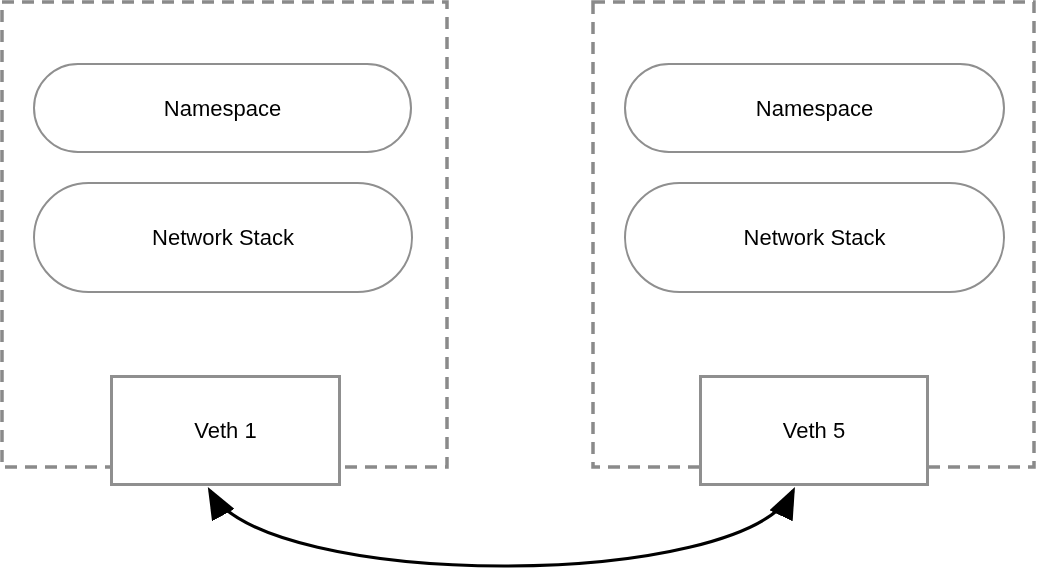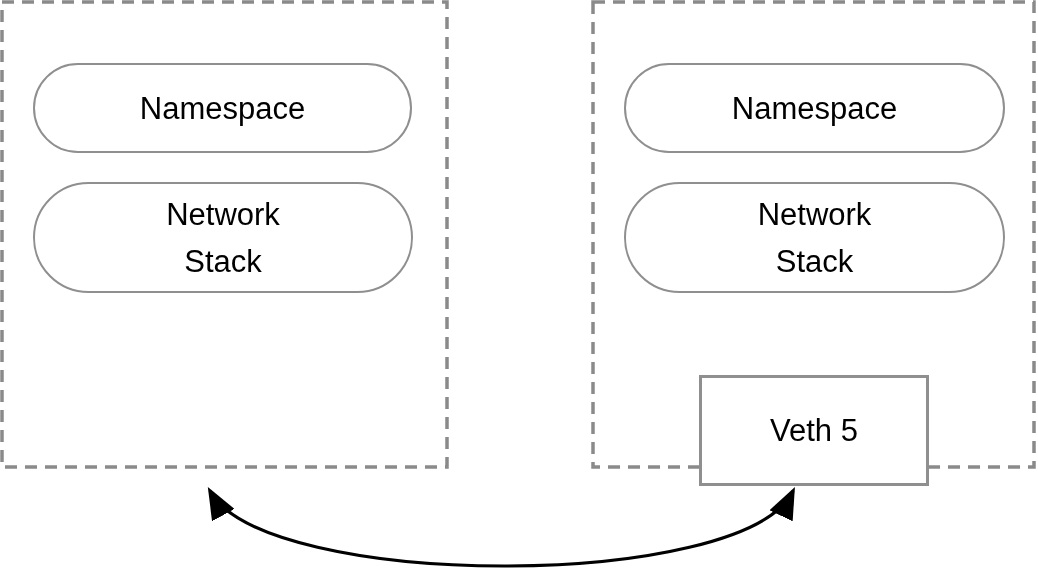--- a/index.html
+++ b/index.html
@@ -25,21 +25,21 @@
     z-index: 0;
   }
   .node {
     position: absolute;
     box-sizing: border-box;
     background: #ffffff;
     display: flex;
     align-items: center;
     justify-content: center;
     text-align: center;
-    font-size: 31px;
+    font-size: 22px;
     line-height: 47px;
     color: #000000;
     z-index: 1;
   }
   .pill {
     border: 2.5px solid #8f8f8f;
   }
   .pill-namespace {
     border-radius: 45px;
   }
@@ -83,20 +83,23 @@
   </svg>
 
   <div class="node pill pill-namespace" id="ns-pill-left">
     <span>Namespace</span>
   </div>
 
   <div class="node pill pill-network" id="net-pill-left">
     <span class="wrap-label">Network Stack</span>
   </div>
 
+  <div class="node veth-box" id="veth1-box">
+    <span>Veth 1</span>
+  </div>
 
   <div class="node pill pill-namespace" id="ns-pill-right">
     <span>Namespace</span>
   </div>
 
   <div class="node pill pill-network" id="net-pill-right">
     <span class="wrap-label">Network Stack</span>
   </div>
 
   <div class="node veth-box" id="veth2-box">

